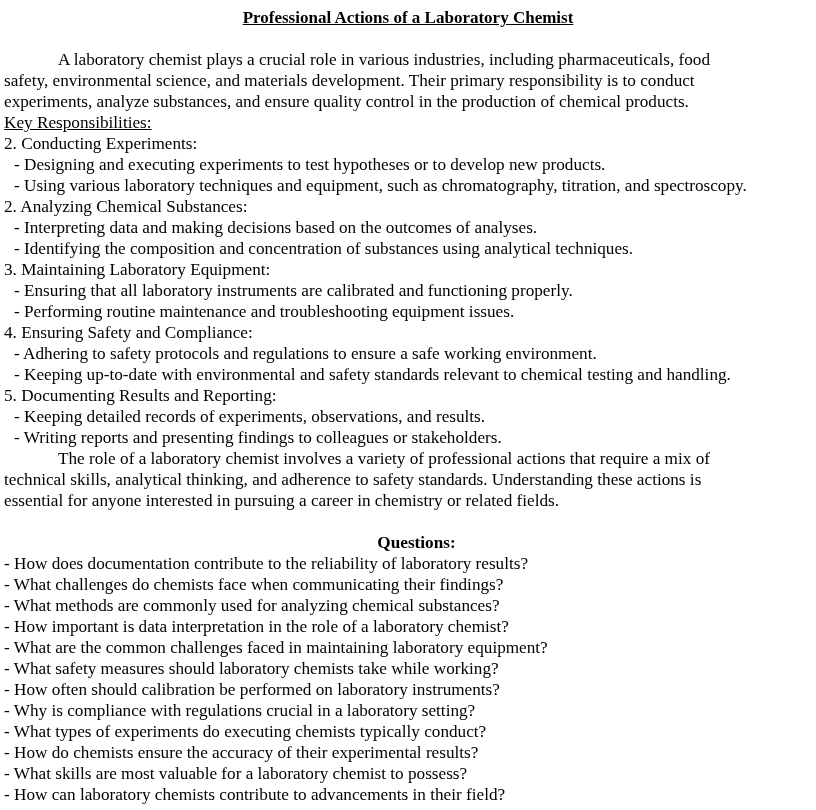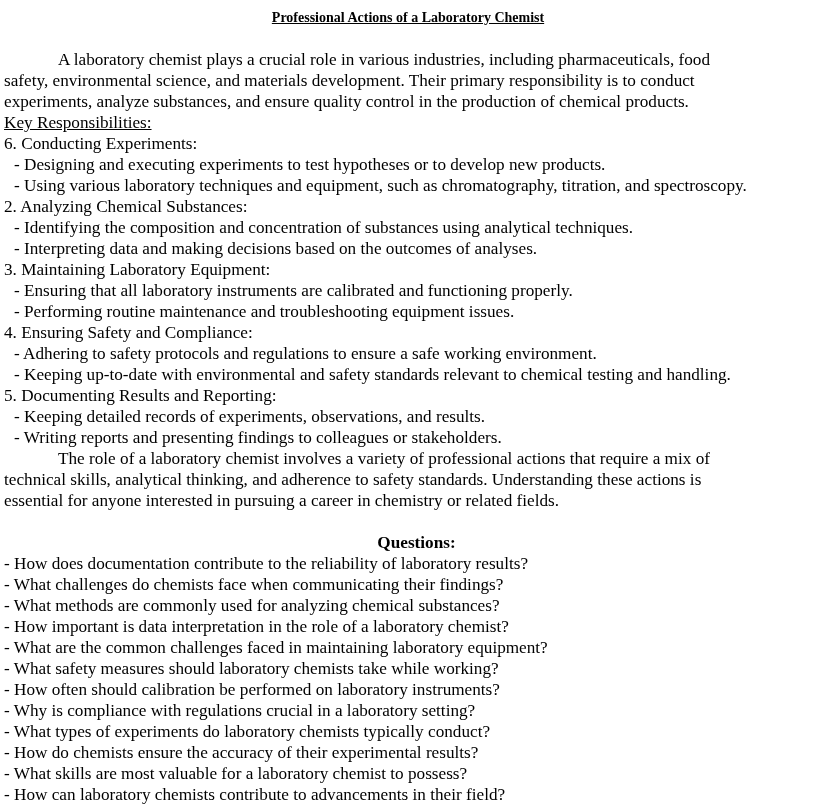--- a/index.html
+++ b/index.html
@@ -18,21 +18,21 @@
     }
     .page {
       position: relative;
       padding: 7px 0 0 4px;
       width: 812px;
     }
     .title {
       text-align: center;
       font-weight: bold;
       text-decoration: underline;
-      font-size: 14px;
+      font-size: 17px;
       line-height: 21px;
       margin: 0 0 21px 0;
       padding-right: 4px;
     }
     .para {
       margin: 0;
       white-space: nowrap;
     }
     .indent-first {
       padding-left: 54px;
@@ -74,28 +74,28 @@
   <div>
     <div class="para indent-first">A laboratory chemist plays a crucial role in various industries, including pharmaceuticals, food</div>
     <div class="para">safety, environmental science, and materials development. Their primary responsibility is to conduct</div>
     <div class="para">experiments, analyze substances, and ensure quality control in the production of chemical products.</div>
   </div>
 
   <div class="section-label" style="display:inline-block;">Key Responsibilities:</div>
 
   <div>
     <div>
-      <div class="item">6. Conducting Experiments:</div>
+      <div class="item">2. Conducting Experiments:</div>
       <div class="sub">- Designing and executing experiments to test hypotheses or to develop new products.</div>
       <div class="sub">- Using various laboratory techniques and equipment, such as chromatography, titration, and spectroscopy.</div>
     </div>
     <div>
       <div class="item">2. Analyzing Chemical Substances:</div>
+      <div class="sub">- Interpreting data and making decisions based on the outcomes of analyses.</div>
       <div class="sub">- Identifying the composition and concentration of substances using analytical techniques.</div>
-      <div class="sub">- Interpreting data and making decisions based on the outcomes of analyses.</div>
     </div>
     <div>
       <div class="item">3. Maintaining Laboratory Equipment:</div>
       <div class="sub">- Ensuring that all laboratory instruments are calibrated and functioning properly.</div>
       <div class="sub">- Performing routine maintenance and troubleshooting equipment issues.</div>
     </div>
     <div>
       <div class="item">4. Ensuring Safety and Compliance:</div>
       <div class="sub">- Adhering to safety protocols and regulations to ensure a safe working environment.</div>
       <div class="sub">- Keeping up-to-date with environmental and safety standards relevant to chemical testing and handling.</div>
@@ -119,19 +119,19 @@
 
   <div>
     <div class="q-item">- How does documentation contribute to the reliability of laboratory results?</div>
     <div class="q-item">- What challenges do chemists face when communicating their findings?</div>
     <div class="q-item">- What methods are commonly used for analyzing chemical substances?</div>
     <div class="q-item">- How important is data interpretation in the role of a laboratory chemist?</div>
     <div class="q-item">- What are the common challenges faced in maintaining laboratory equipment?</div>
     <div class="q-item">- What safety measures should laboratory chemists take while working?</div>
     <div class="q-item">- How often should calibration be performed on laboratory instruments?</div>
     <div class="q-item">- Why is compliance with regulations crucial in a laboratory setting?</div>
-    <div class="q-item">- What types of experiments do laboratory chemists typically conduct?</div>
+    <div class="q-item">- What types of experiments do executing chemists typically conduct?</div>
     <div class="q-item">- How do chemists ensure the accuracy of their experimental results?</div>
     <div class="q-item">- What skills are most valuable for a laboratory chemist to possess?</div>
     <div class="q-item">- How can laboratory chemists contribute to advancements in their field?</div>
   </div>
 
 </div>
 
 </body></html>

